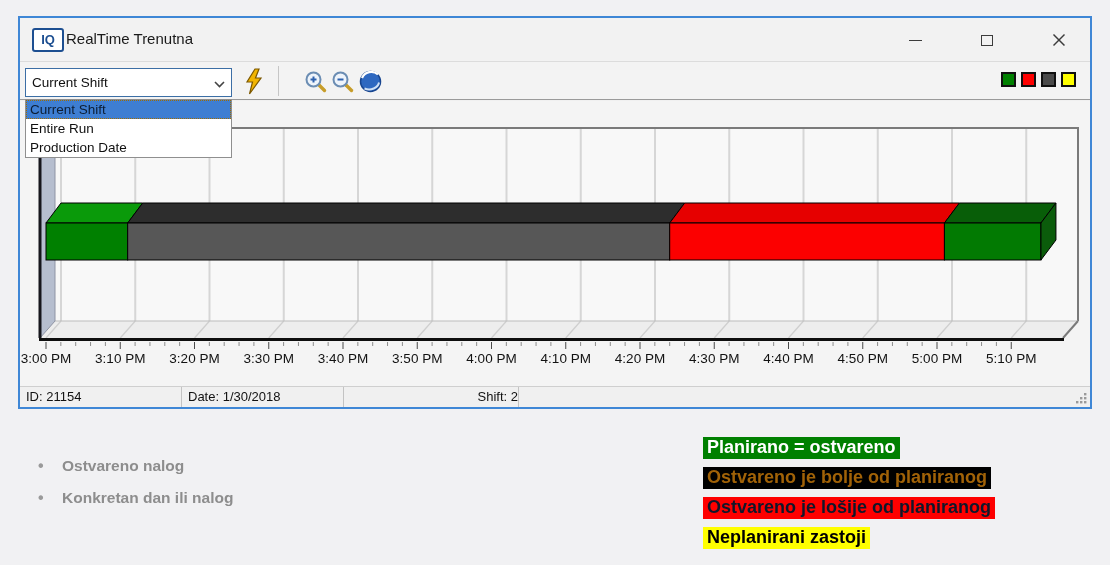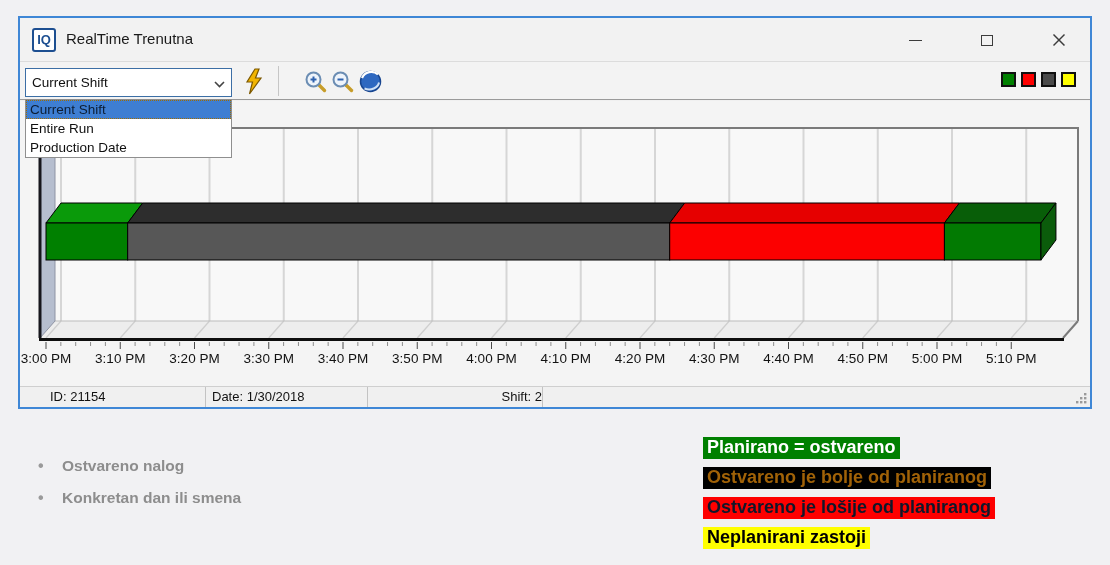--- a/index.html
+++ b/index.html
@@ -7,21 +7,21 @@
               font-family:"Liberation Sans", sans-serif; }
   body { position:relative; }
 
   
   .window { position:absolute; left:18px; top:16px; width:1074px; height:393px;
             border:2px solid #3f87d6; background:#f0f0f0; }
 
   
   .titlebar { position:absolute; left:0; top:0; width:100%; height:44px;
               background:#f2f2f2; border-bottom:1px solid #dcdcdc; }
-  .app-icon { position:absolute; left:12px; top:10px; width:24px; height:24px;
+  .app-icon { position:absolute; left:12px; top:10px; width:32px; height:24px;
               border:2px solid #1d4f91; border-radius:3px; background:#fff;
               color:#1d4f91; font-weight:bold; font-size:13px; line-height:20px;
               text-align:center; }
   .win-title { position:absolute; left:46px; top:12px; font-size:15px; color:#1a1a1a; }
   .tb-btns { position:absolute; right:16px; top:0; height:44px; display:flex;
              align-items:center; gap:42px; }
   .tb-btn { width:30px; height:30px; display:flex; align-items:center;
             justify-content:center; cursor:default; }
   .glyph-min { width:13px; height:0; border-top:1.5px solid #3c3c3c; }
   .glyph-max { width:12px; height:11px; border:1.5px solid #3c3c3c; background:transparent; }
@@ -48,21 +48,21 @@
                   outline-offset:-1px; }
 
   
   .chart-panel { position:absolute; left:0; top:83px; width:1070px; height:285px;
                  background:#f4f4f4; }
   .chart-panel svg { display:block; }
 
   
   .statusbar { position:absolute; left:0; top:368px; width:100%; height:21px;
                background:#f0f0f0; border-top:1px solid #cfcfcf; display:flex;
-               font-size:13px; color:#111;padding-left:24px; }
+               font-size:13px; color:#111; }
   .status-cell { padding:2px 0 0 6px; border-right:1px solid #c3c3c3; }
   .sc-id { width:162px; } .sc-date { width:162px; } .sc-shift { width:175px;text-align:right; }
   .sc-rest { flex:1; border-right:none; position:relative; }
   .grip { position:absolute; right:2px; bottom:2px; }
 
   
   .notes { position:absolute; left:38px; top:450px; list-style:none; }
   .notes li { position:relative; padding-left:24px; height:32px; line-height:32px;
               font-size:15.5px; font-weight:bold; color:#8d8d8d; }
   .notes li::before { content:"•"; position:absolute; left:0; top:0; color:#9a9a9a;
@@ -291,21 +291,21 @@
         <rect x="9" y="9" width="2.4" height="2.4" fill="#9a9a9a"></rect>
         <rect x="5" y="9" width="2.4" height="2.4" fill="#9a9a9a"></rect>
         <rect x="1" y="9" width="2.4" height="2.4" fill="#9a9a9a"></rect>
       </svg>
     </div>
   </div>
 </div>
 
 <ul class="notes">
   <li>Ostvareno nalog</li>
-  <li>Konkretan dan ili smena</li>
+  <li>Konkretan dan ili nalog</li>
 </ul>
 
 <div class="legend">
   <div class="legend-chip" style="background: rgb(0, 128, 0); color: rgb(255, 255, 255);">Planirano = ostvareno</div>
   <div class="legend-chip" style="background: rgb(0, 0, 0); color: #a16207;">Ostvareno je bolje od planiranog</div>
   <div class="legend-chip" style="background: rgb(254, 0, 0); color: #0f172a; margin-top: 8px;">Ostvareno je lošije od planiranog</div>
   <div class="legend-chip" style="background: rgb(255, 255, 0); color: rgb(0, 0, 0);">Neplanirani zastoji</div>
 </div>
 
 </body></html>

